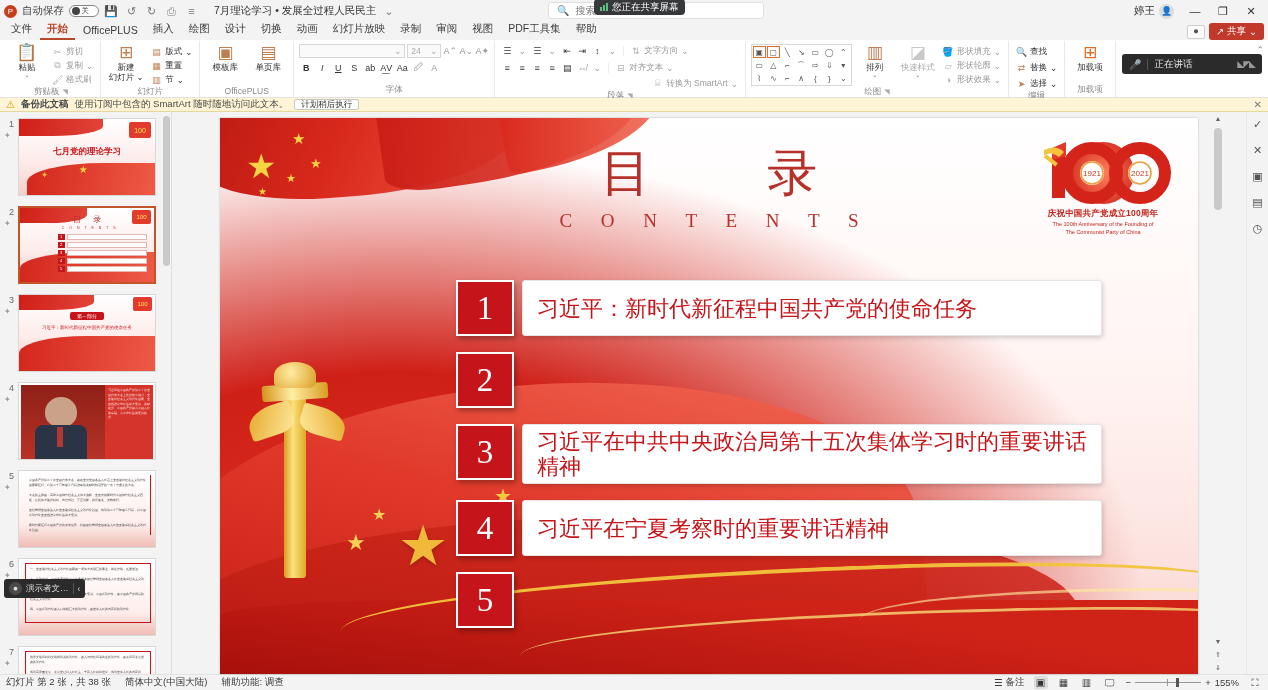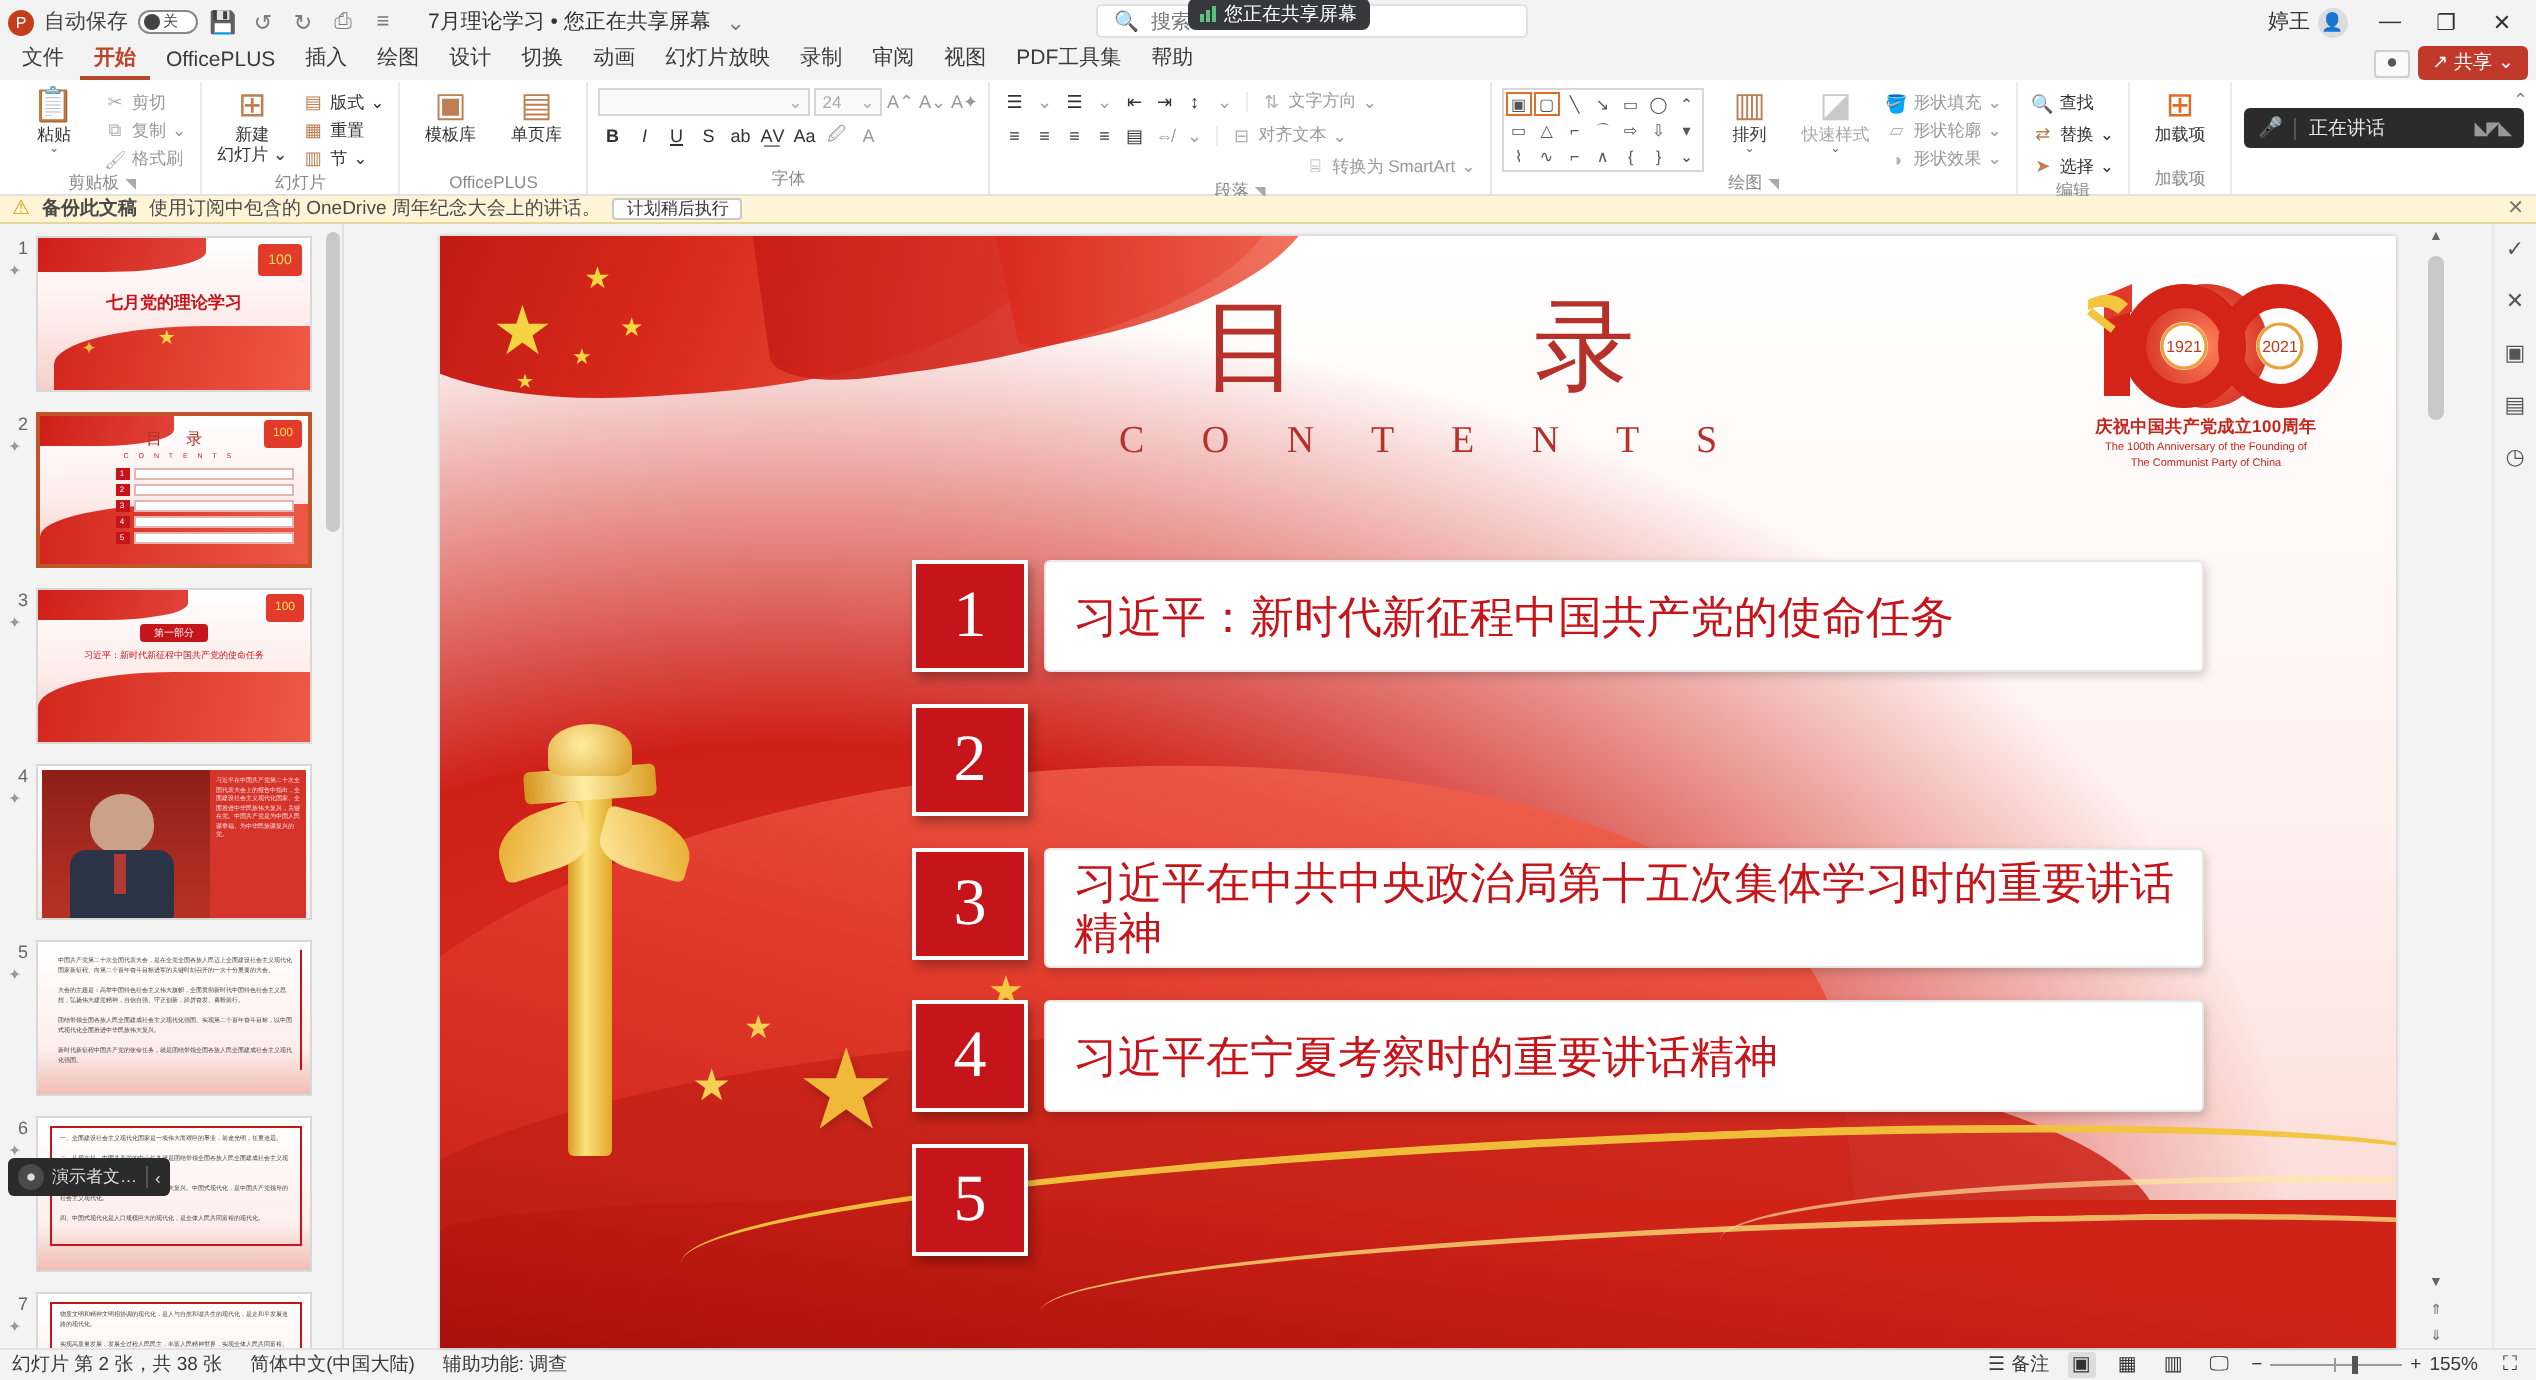--- a/index.html
+++ b/index.html
@@ -154,21 +154,21 @@
       <span class="qat-text">自动保存</span>
       <span class="toggle-pill">
         <i></i>
         <span>关</span>
       </span>
       <span class="qicon save">💾</span>
       <span class="qicon">↺</span>
       <span class="qicon">↻</span>
       <span class="qicon">⎙</span>
       <span class="qicon">≡</span>
-      <span class="doc-title">7月理论学习 • 您正在共享屏幕</span>
+      <span class="doc-title">7月理论学习 • 发展全过程人民民主</span>
       <span class="qicon">⌄</span>
     </div>
 
     <div class="searchbox">
       <span>🔍</span>
       <span>搜索</span>
     </div>
     <div class="sharing-badge">
       <span class="bars">
           <i style="height:4px"></i>
@@ -470,21 +470,21 @@
     </div>
 
     <div style="margin-left:auto; display:flex; align-items:flex-start; padding:4px 2px 0">
       <span style="font-size:9px; color:#888">⌃</span>
     </div>
   </div>
 
   <div class="msgbar">
     <span class="warn">⚠</span>
     <b>备份此文稿</b>
-    <span>使用订阅中包含的 OneDrive 周年纪念大会上的讲话。</span>
+    <span>使用订阅中包含的 SmartArt 随时随地访问此文本。</span>
     <span class="msg-btn">计划稍后执行</span>
     <span class="x">✕</span>
   </div>
 
   <div class="main">
 
     <div class="slidepanel">
       <div class="thumbs">
 
         <div class="thumbrow">

